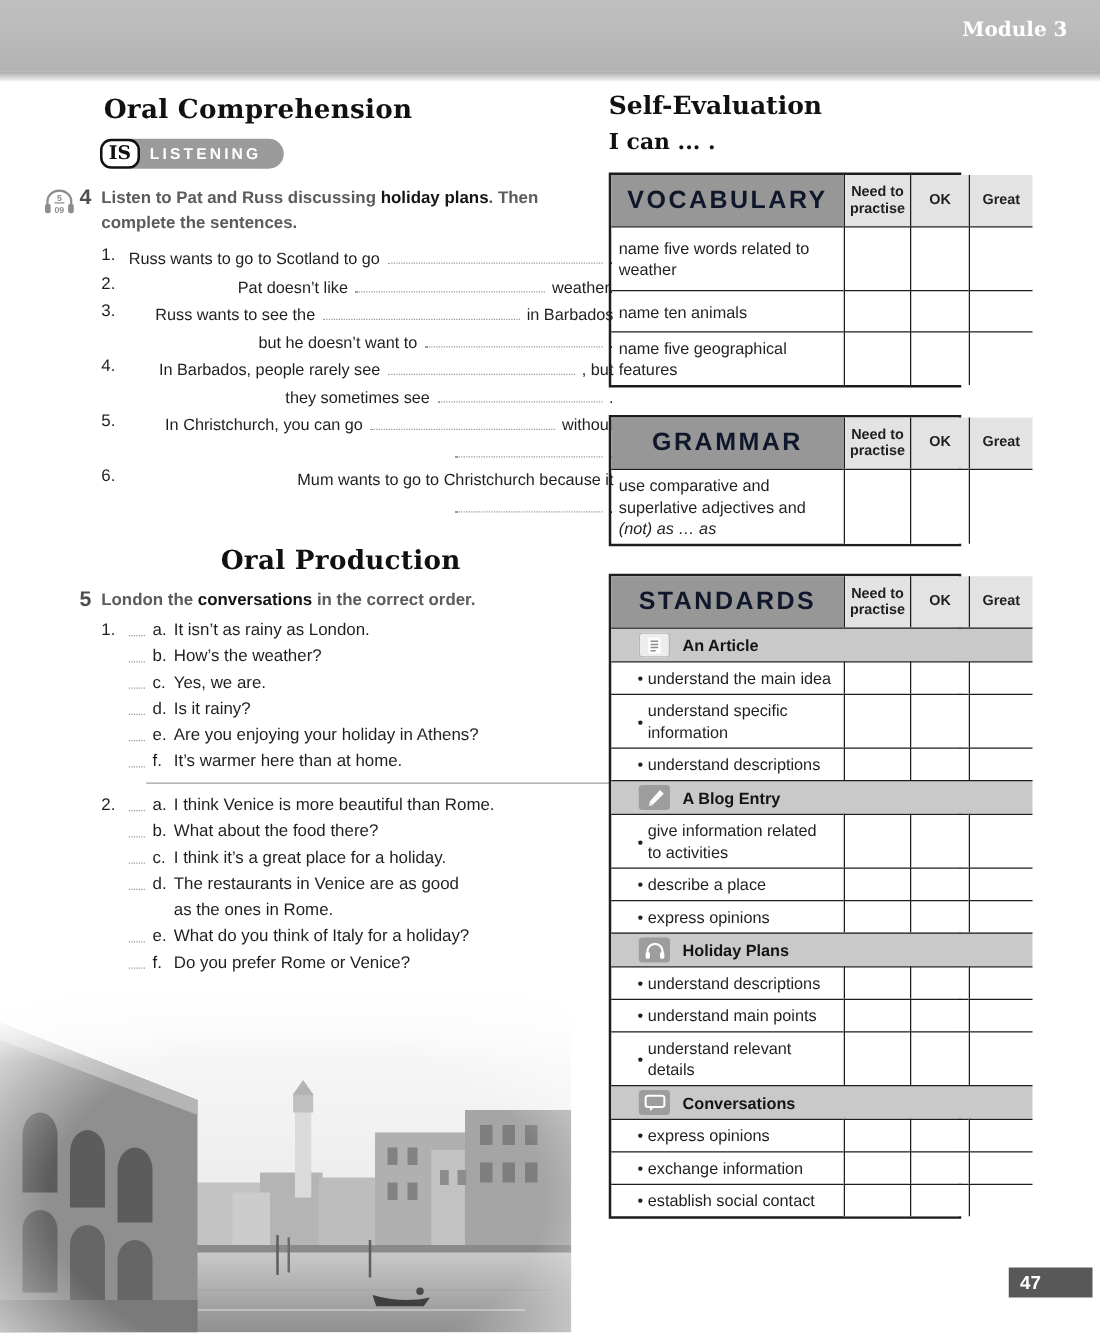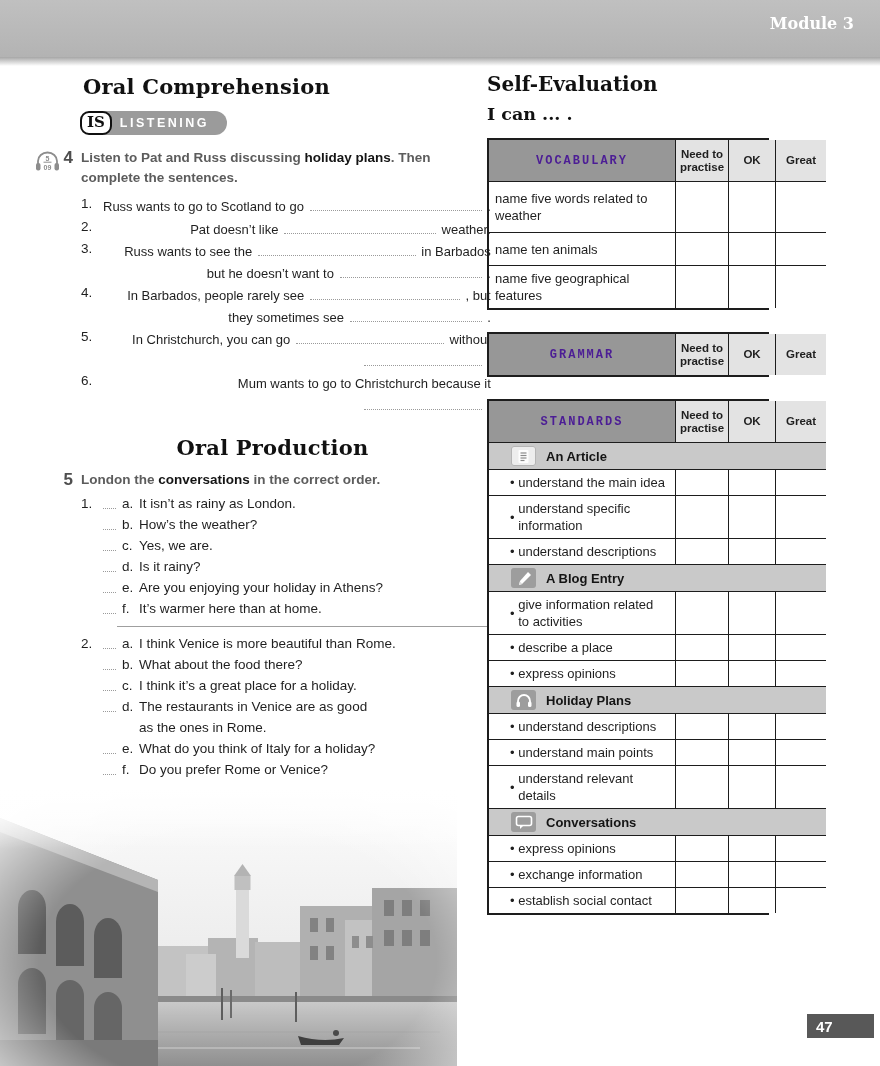--- a/index.html
+++ b/index.html
@@ -54,22 +54,22 @@
   .right-col{position:absolute;left:487px;top:66px;width:282px;}
   .h1-right{font-family:"DejaVu Serif",serif;font-weight:bold;font-size:20px;
       color:#111;margin:6px 0 8px 0;}
   .h2-right{font-family:"DejaVu Serif",serif;font-weight:bold;font-size:17.5px;
       color:#111;margin:0 0 14px 0;}
   .tbl{border:2px solid #1d1d1d;margin-bottom:22px;}
   .trow{display:grid;grid-template-columns:186px 53px 47px 51px;}
   .cell{border-left:1.5px solid #1d1d1d;border-top:1.5px solid #1d1d1d;}
   .trow .cell:first-child{border-left:none;}
   .trow:first-child .cell{border-top:none;}
-  .namecell{background:#979797;color:#4c1d95;font-family:Liberation Mono, monospace;
-      font-weight:bold;font-size:12px;letter-spacing:2px;display:flex;
+  .namecell{background:#979797;color:#0f172a;font-family:Liberation Sans, sans-serif;
+      font-weight:bold;font-size:20px;letter-spacing:2px;display:flex;
       align-items:center;justify-content:center;}
   .rhead{background:#e3e3e3;font-weight:bold;font-size:11.5px;display:flex;
       align-items:center;justify-content:center;text-align:center;
       white-space:pre-line;line-height:13px;min-height:41px;}
   .lab{font-size:13px;line-height:17px;padding:4px 6px 4px 6px;
       display:flex;align-items:center;white-space:pre-line;}
   .lab .it{font-style:italic;}
   .std .lab{padding-left:21px;}
   .std .lab::before{content:"• ";white-space:pre;}
   .box{background:#fff;}
@@ -291,20 +291,26 @@
         </div>
       </div>
       <div class="tbl">
         <div class="trow">
           <div class="cell namecell">GRAMMAR</div>
           <div class="cell rhead">Need to
 practise</div>
           <div class="cell rhead">OK</div>
           <div class="cell rhead">Great</div>
         </div>
+        <div class="trow">
+          <div class="cell lab" style="min-height: 42px;"><span><span>use comparative and superlative adjectives and </span><span class="it">(not) as … as</span></span></div>
+          <div class="cell box"></div>
+          <div class="cell box"></div>
+          <div class="cell box"></div>
+        </div>
       </div>
       <div class="tbl std">
         <div class="trow">
           <div class="cell namecell">STANDARDS</div>
           <div class="cell rhead">Need to
 practise</div>
           <div class="cell rhead">OK</div>
           <div class="cell rhead">Great</div>
         </div>
         <div class="trow">

